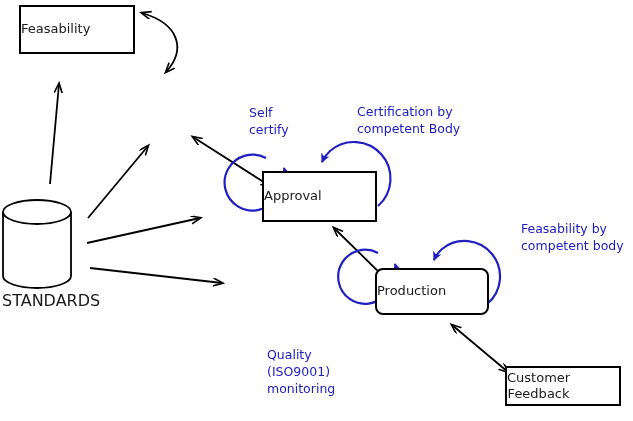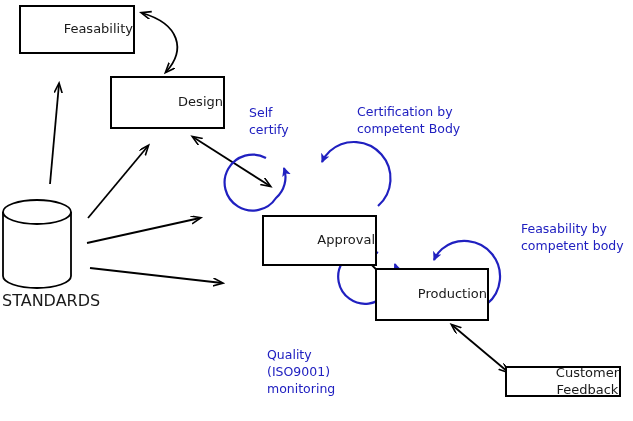--- a/index.html
+++ b/index.html
@@ -25,21 +25,21 @@
     width: 633px;
     height: 421px;
   }
   .node-box {
     position: absolute;
     box-sizing: border-box;
     border: 2px solid #000000;
     background: #ffffff;
     display: flex;
     align-items: center;
-    justify-content: flex-end;
+    justify-content: flex-start;
     text-align: center;
     color: #1a1a1a;
     font-family: "DejaVu Sans", sans-serif;
     font-size: 13px;
     line-height: 1.25;
     z-index: 3;
   }
   .edge-label {
     position: absolute;
     color: #2020c0;
@@ -106,33 +106,30 @@
     <path d="M378,253 A27,27 0 1 0 386,294 A27,27 0 0 0 395,264" fill="none" stroke="#2020c0" stroke-width="2.2" marker-end="url(#arrow-solid-blue)"></path>
 
     <path d="M487,304 A32,32 0 1 0 442,249 A32,32 0 0 0 434,260" fill="none" stroke="#2020c0" stroke-width="2.2" marker-end="url(#arrow-solid-blue)"></path>
 
   </svg>
 
   <div class="node-box" style="left:19px; top:5px; width:116px; height:49px;">
     <span>Feasability</span>
   </div>
 
-  <div class="node-box" style="left:110px; top:76px; width:115px; height:53px;">
-    <span>Design</span>
-  </div>
 
-  <div class="node-box" style="left:262px; top:171px; width:115px; height:51px;margin-top:44px;">
+  <div class="node-box" style="left:262px; top:171px; width:115px; height:51px;">
     <span>Approval</span>
   </div>
 
-  <div class="node-box" style="left:375px; top:268px; width:114px; height:53px;">
+  <div class="node-box" style="left:375px; top:268px; width:114px; height:47px;border-radius:8px;">
     <span>Production</span>
   </div>
 
-  <div class="node-box" style="left:505px; top:366px; width:116px; height:31px; white-space:pre-line;">
+  <div class="node-box" style="left:505px; top:366px; width:116px; height:40px; white-space:pre-line;">
     <span style="white-space:pre-line;">Customer
 Feedback</span>
   </div>
 
   <div class="store-label" style="left:2px; top:291px;">STANDARDS</div>
 
   <div class="edge-label" style="left:249px; top:105px;">Self
 certify</div>
 
   <div class="edge-label" style="left:357px; top:104px;">Certification by

